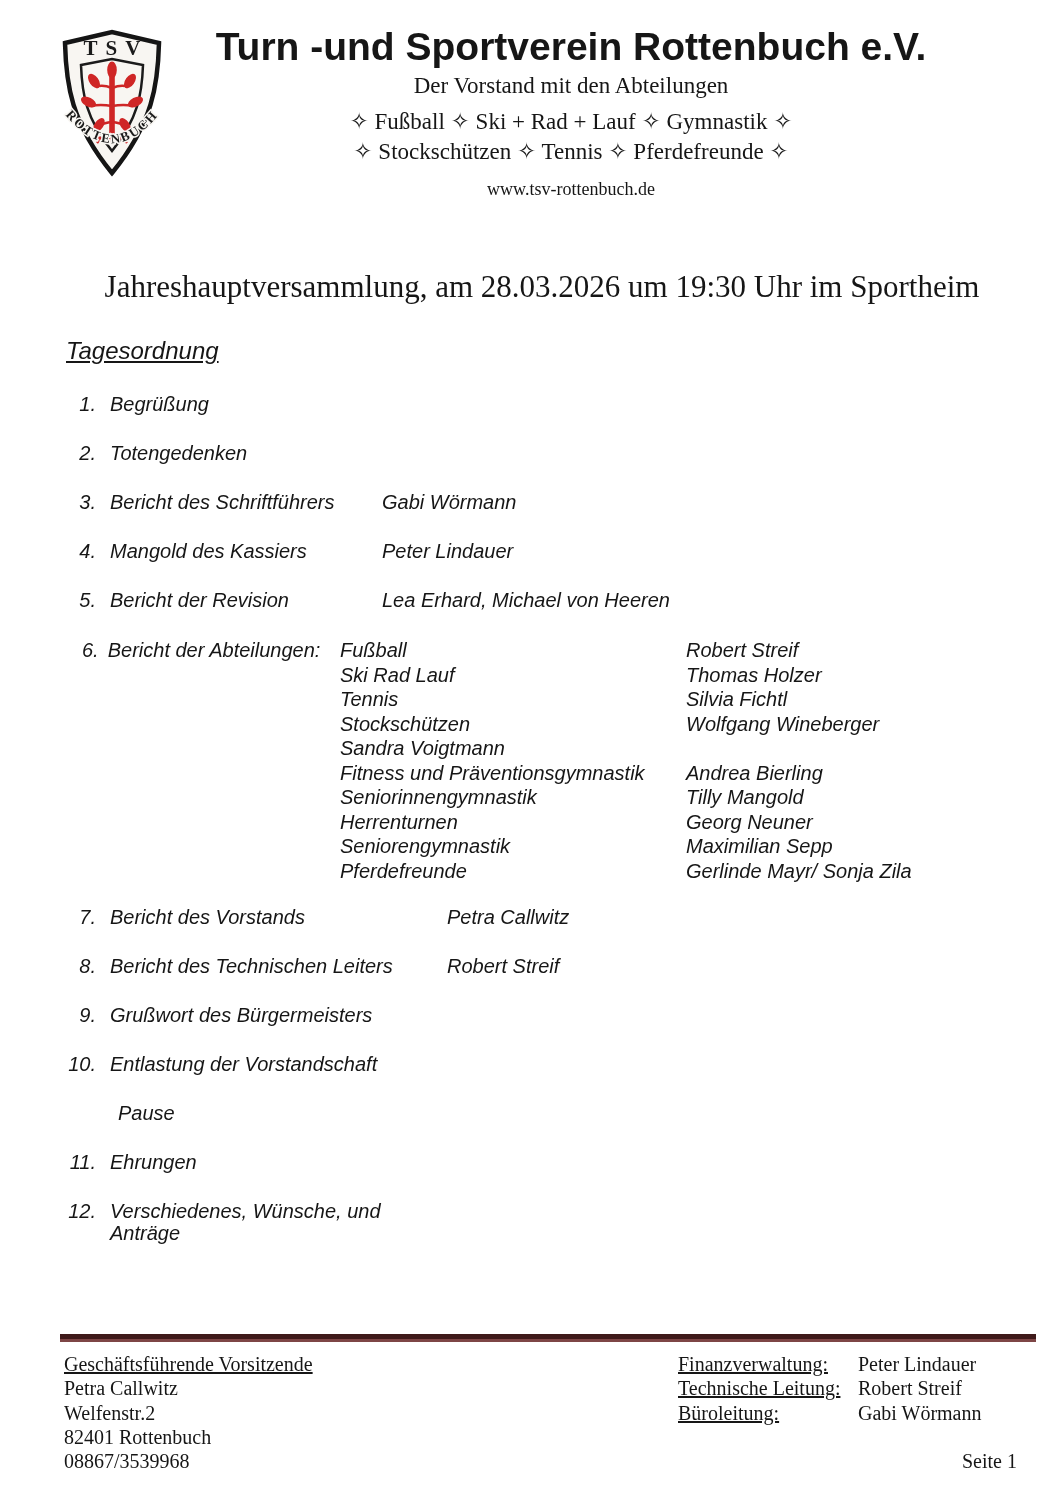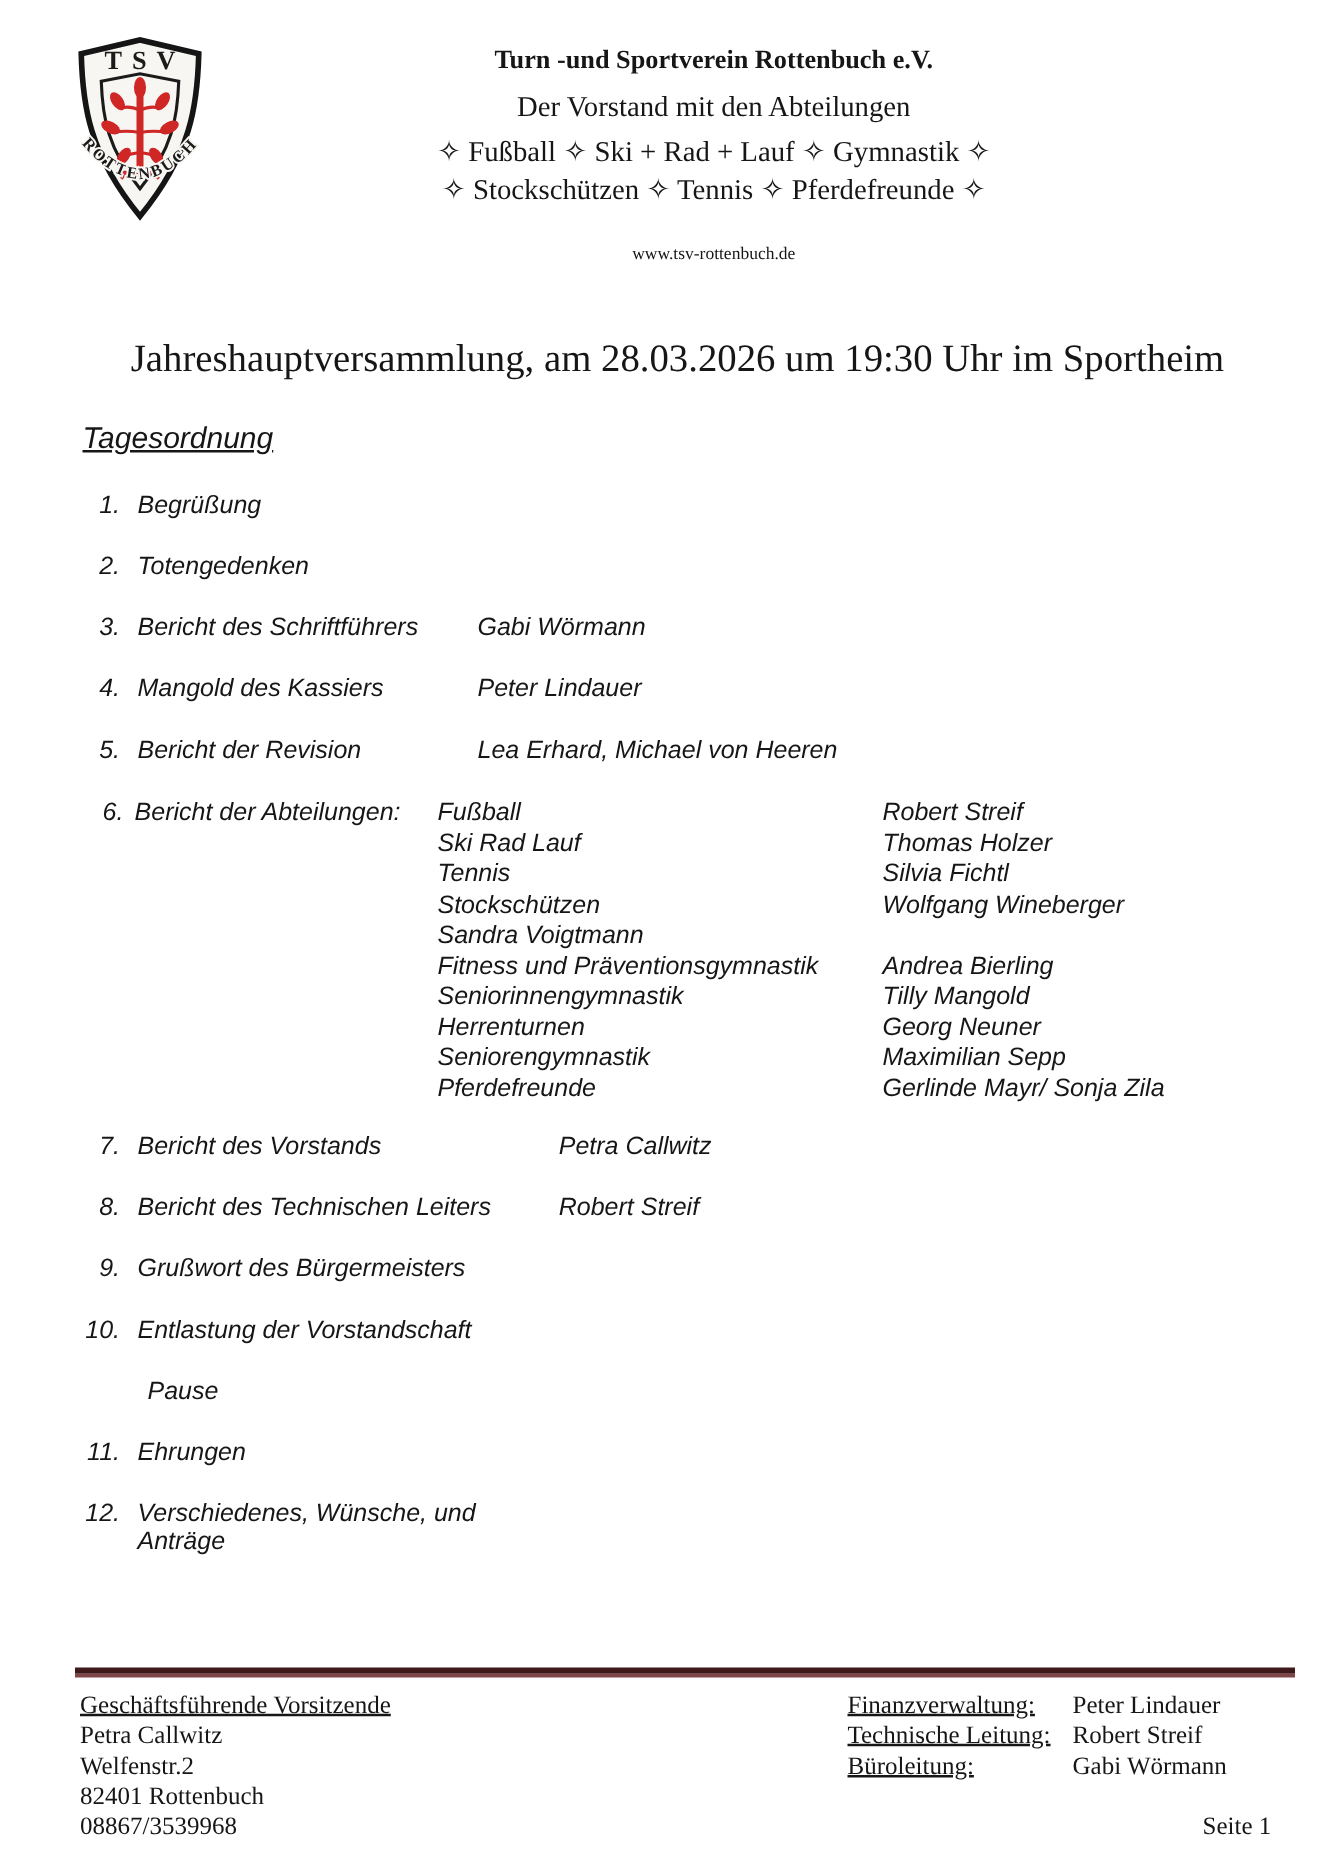--- a/index.html
+++ b/index.html
@@ -9,25 +9,25 @@
   }
   *{box-sizing:border-box;margin:0;padding:0;}
   body{background:#ffffff;font-family:"Liberation Serif",serif;color:#161616;}
   .page{
     position:relative;width:1058px;height:1497px;background:#ffffff;overflow:hidden;border-radius:17px;
   }
 
   
   .logo{position:absolute;left:56px;top:26px;width:112px;height:152px;}
   .header-text{position:absolute;left:84px;right:0;top:30px;text-align:center;}
-  .title{font-size:21px;line-height:34px;font-weight:bold;font-family:Liberation Serif, serif;}
+  .title{font-size:39px;line-height:34px;font-weight:bold;font-family:Liberation Sans, sans-serif;}
   .subtitle{font-size:23px;line-height:28px;margin-top:8px;}
   .dept-line{font-size:23px;line-height:30px;}
   .dept-line.first{margin-top:7px;}
-  .website{font-size:14px;line-height:24px;margin-top:25px;}
+  .website{font-size:18px;line-height:24px;margin-top:10px;}
 
   
   .meeting-title{
     position:absolute;left:40px;right:14px;top:269px;text-align:center;
     font-size:31px;line-height:36px;font-family:"Liberation Serif",serif;
   }
 
   
   .agenda-heading{
     position:absolute;left:66px;top:337px;
@@ -35,21 +35,21 @@
     text-decoration:underline;
   }
   .agenda{
     position:absolute;left:64px;top:393px;right:0;
     font-family:"Liberation Sans",sans-serif;font-style:italic;font-size:20px;line-height:22px;
   }
   .item{display:grid;grid-template-columns:32px 258px auto;column-gap:14px;margin-bottom:27px;}
   .item.wide{grid-template-columns:32px 323px auto;}
   .item .num{text-align:right;}
   .item6{margin-top:4px;margin-bottom:23px;margin-left:18px;}
-  .i6row{display:grid;grid-template-columns:254px 342px auto;column-gap:14px;line-height:24.5px;}
+  .i6row{display:grid;grid-template-columns:254px 342px auto;column-gap:4px;line-height:24.5px;}
   .i6lead .i6num{margin-right:9px;}
   .pause-line{margin-left:54px;margin-bottom:27px;line-height:22px;}
 
   
   .footer-rule{
     position:absolute;left:60px;top:1334px;width:976px;height:1px;
     border-top:5px solid var(--rule_dark);
     border-bottom:3px solid var(--rule_light);
     background:#ffffff;
   }

